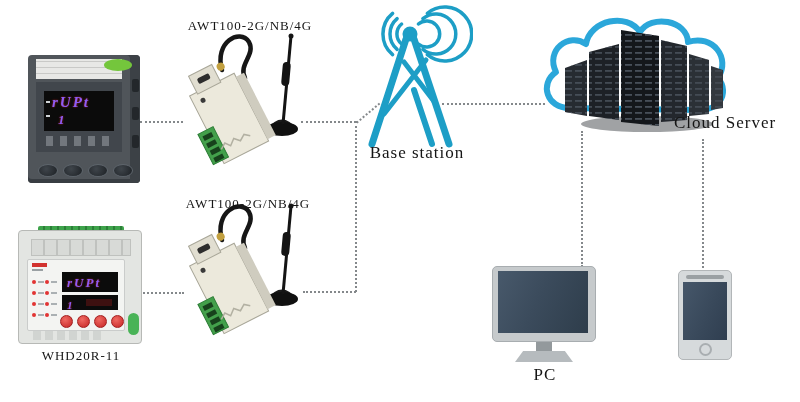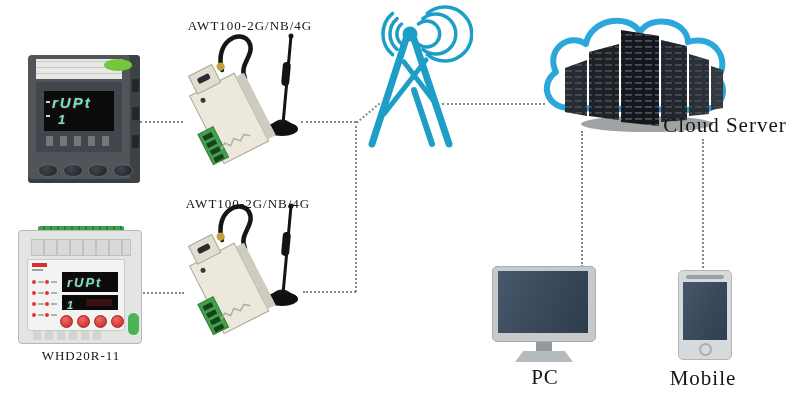--- a/index.html
+++ b/index.html
@@ -2,39 +2,39 @@
 <html><head>
 <meta charset="utf-8">
 <style>
   html,body{margin:0;padding:0;background:#fff;}
   #stage{
     position:relative;width:800px;height:402px;background:#ffffff;overflow:hidden;
     font-family:"Liberation Serif","DejaVu Serif",serif;color:#111;
   }
   .lbl{position:absolute;text-align:center;white-space:nowrap;letter-spacing:1px;color:#151515;}
   .lbl-lg{font-size:13px;}
-  .lbl-md{font-size:21px;}
+  .lbl-md{font-size:17px;}
 
   
   .dash-h{position:absolute;height:0;border-top:2px dotted #84888b;}
   .dash-v{position:absolute;width:0;border-left:2px dotted #84888b;}
   .dash-diag{position:absolute;height:0;border-top:2px dotted #84888b;transform-origin:0 0;}
 
   
   .whd72{position:absolute;left:28px;top:55px;width:112px;height:128px;}
   .whd72 .shell{position:absolute;inset:0;background:#50555a;border-radius:4px;
     box-shadow:inset -10px 0 0 #3c4146, inset 0 -4px 0 #383d42;}
   .whd72 .clip{position:absolute;right:1px;width:7px;height:13px;background:#23272b;border-radius:2px;}
   .whd72 .topcap{position:absolute;left:8px;top:4px;width:86px;height:20px;background:#e8e8e6;
     background-image:repeating-linear-gradient(0deg,transparent 0 5px,#c9c9c7 5px 6px);}
   .whd72 .greenoval{position:absolute;right:8px;top:4px;width:28px;height:12px;background:#74c63c;border-radius:50%;}
   .whd72 .face{position:absolute;left:8px;top:27px;width:86px;height:70px;background:#41464c;}
   .whd72 .screen{position:absolute;left:8px;top:9px;width:70px;height:40px;background:#0b0b0b;overflow:hidden;}
-  .seg{font-family:Liberation Sans, sans-serif;font-weight:bold;font-style:italic;
-    color:#5eead4;text-shadow:0 0 2px rgba(255,40,40,.7);line-height:1;}
+  .seg{font-family:Liberation Serif, serif;font-weight:bold;font-style:italic;
+    color:#8b5cf6;text-shadow:0 0 2px rgba(255,40,40,.7);line-height:1;}
   .whd72 .seg1{font-size:15px;letter-spacing:2px;margin:4px 0 0 8px;}
   .whd72 .seg2{font-size:13px;margin:3px 0 0 14px;}
   .whd72 .tick{position:absolute;left:2px;width:4px;height:2px;background:#cfd3d6;}
   .whd72 .microtext{position:absolute;left:10px;top:54px;width:64px;height:10px;opacity:.55;
     background:repeating-linear-gradient(90deg,#9aa0a6 0 7px,transparent 7px 14px),
                repeating-linear-gradient(0deg,transparent 0 3px,#41464c 3px 6px);}
   .whd72 .btnrow{position:absolute;left:10px;bottom:6px;display:flex;gap:5px;}
   .whd72 .btn{width:18px;height:11px;border-radius:50%;border:1px solid #5d646b;
     background:radial-gradient(circle at 40% 35%,#3f454b,#1c2024);}
 
@@ -256,20 +256,21 @@
       <circle cx="62" cy="32" r="7.5" fill="#1d9ec6"></circle>
       <g stroke="#1d9ec6" stroke-linecap="round" fill="none">
         <path d="M58,37 L24,142" stroke-width="7"></path>
         <path d="M66,37 L101,142" stroke-width="7"></path>
         <path d="M56,60 L88,102" stroke-width="5"></path>
         <path d="M78,58 L36,112" stroke-width="5"></path>
         <path d="M66,88 L84,142" stroke-width="6"></path>
       </g>
     </g>
   </svg>
+  <div class="lbl lbl-md" style="left:352px;top:143px;width:130px;">Base station</div>
 
   <svg style="left:535px;top:8px;" width="200" height="130" viewBox="0 0 200 130">
     <path d="M34,100 C12,100 4,76 21,64 C10,42 34,24 51,36 C55,12 92,4 105,24 C116,6 152,12 153,34 C178,26 196,50 183,70 C196,86 182,104 162,102 Z" fill="#ffffff" stroke="#2ba7da" stroke-width="6" stroke-linejoin="round"></path>
     <defs>
       <pattern id="slats" width="10" height="6" patternUnits="userSpaceOnUse">
         <rect x="0" y="2" width="7" height="1.8" fill="#4d5560"></rect>
       </pattern>
     </defs>
     <g>
       <ellipse cx="112" cy="116" rx="66" ry="8" fill="#2c3136" opacity="0.45"></ellipse>
@@ -295,15 +296,14 @@
     <div class="neck"></div>
     <div class="base"></div>
   </div>
   <div class="lbl lbl-md" style="left:515px;top:365px;width:60px;">PC</div>
 
   <div class="mobile">
     <div class="topbar"></div>
     <div class="screen"></div>
     <div class="home"></div>
   </div>
-  <div class="lbl lbl-md" style="left:663px;top:366px;width:80px;">Mobile</div>
 
 </div>
 
 </body></html>

